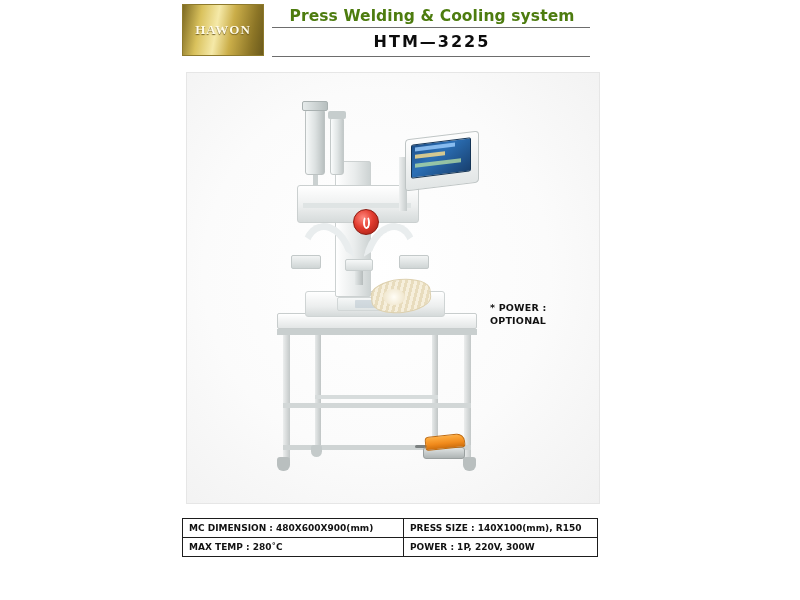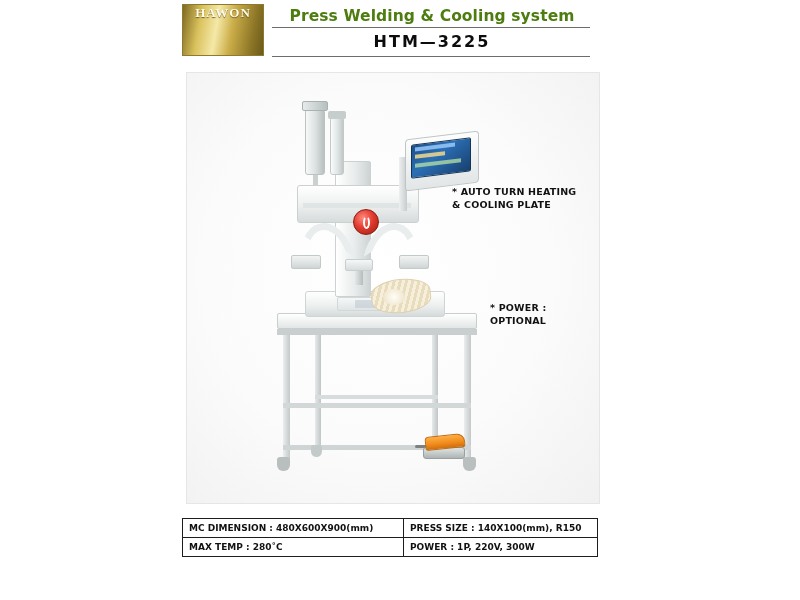--- a/index.html
+++ b/index.html
@@ -35,20 +35,21 @@
   .logo-box {
     position: absolute;
     left: 0px;
     top: 0px;
     width: 82px;
     height: 52px;
     background: linear-gradient(100deg, #7d6a22 0%, #d9c15c 22%, #f5e9a8 42%, #cbae49 60%, #8c7526 85%, #6b5a1c 100%);
     border: 1px solid #8e7a2c;
     box-sizing: border-box;
     display: flex;
+    align-items: center;
     justify-content: center;
   }
   .logo-text {
     font-family: "Liberation Serif", serif;
     font-size: 13px;
     letter-spacing: 1px;
     color: #fffbe8;
     text-shadow: 0 1px 1px rgba(90,72,15,0.8);
     font-weight: bold;
   }
@@ -358,22 +359,20 @@
     <div class="m nozzle"></div>
 
     <div class="m roll"></div>
     <div class="m roll-core"></div>
 
     <div class="m pedal-cable"></div>
     <div class="m pedal-base"></div>
     <div class="m pedal-top"></div>
   </div>
 
-  <div class="anno anno-heating">* AUTO TURN HEATING
-  &amp; COOLING PLATE</div>
   <div class="anno anno-table">* POWER : OPTIONAL</div>
 
   <table class="spec">
     <tbody>
       <tr>
         <td class="left-col">MC DIMENSION : 480X600X900(mm)</td>
         <td>PRESS SIZE : 140X100(mm), R150</td>
       </tr>
       <tr>
         <td class="left-col">MAX TEMP : 280˚C</td>

